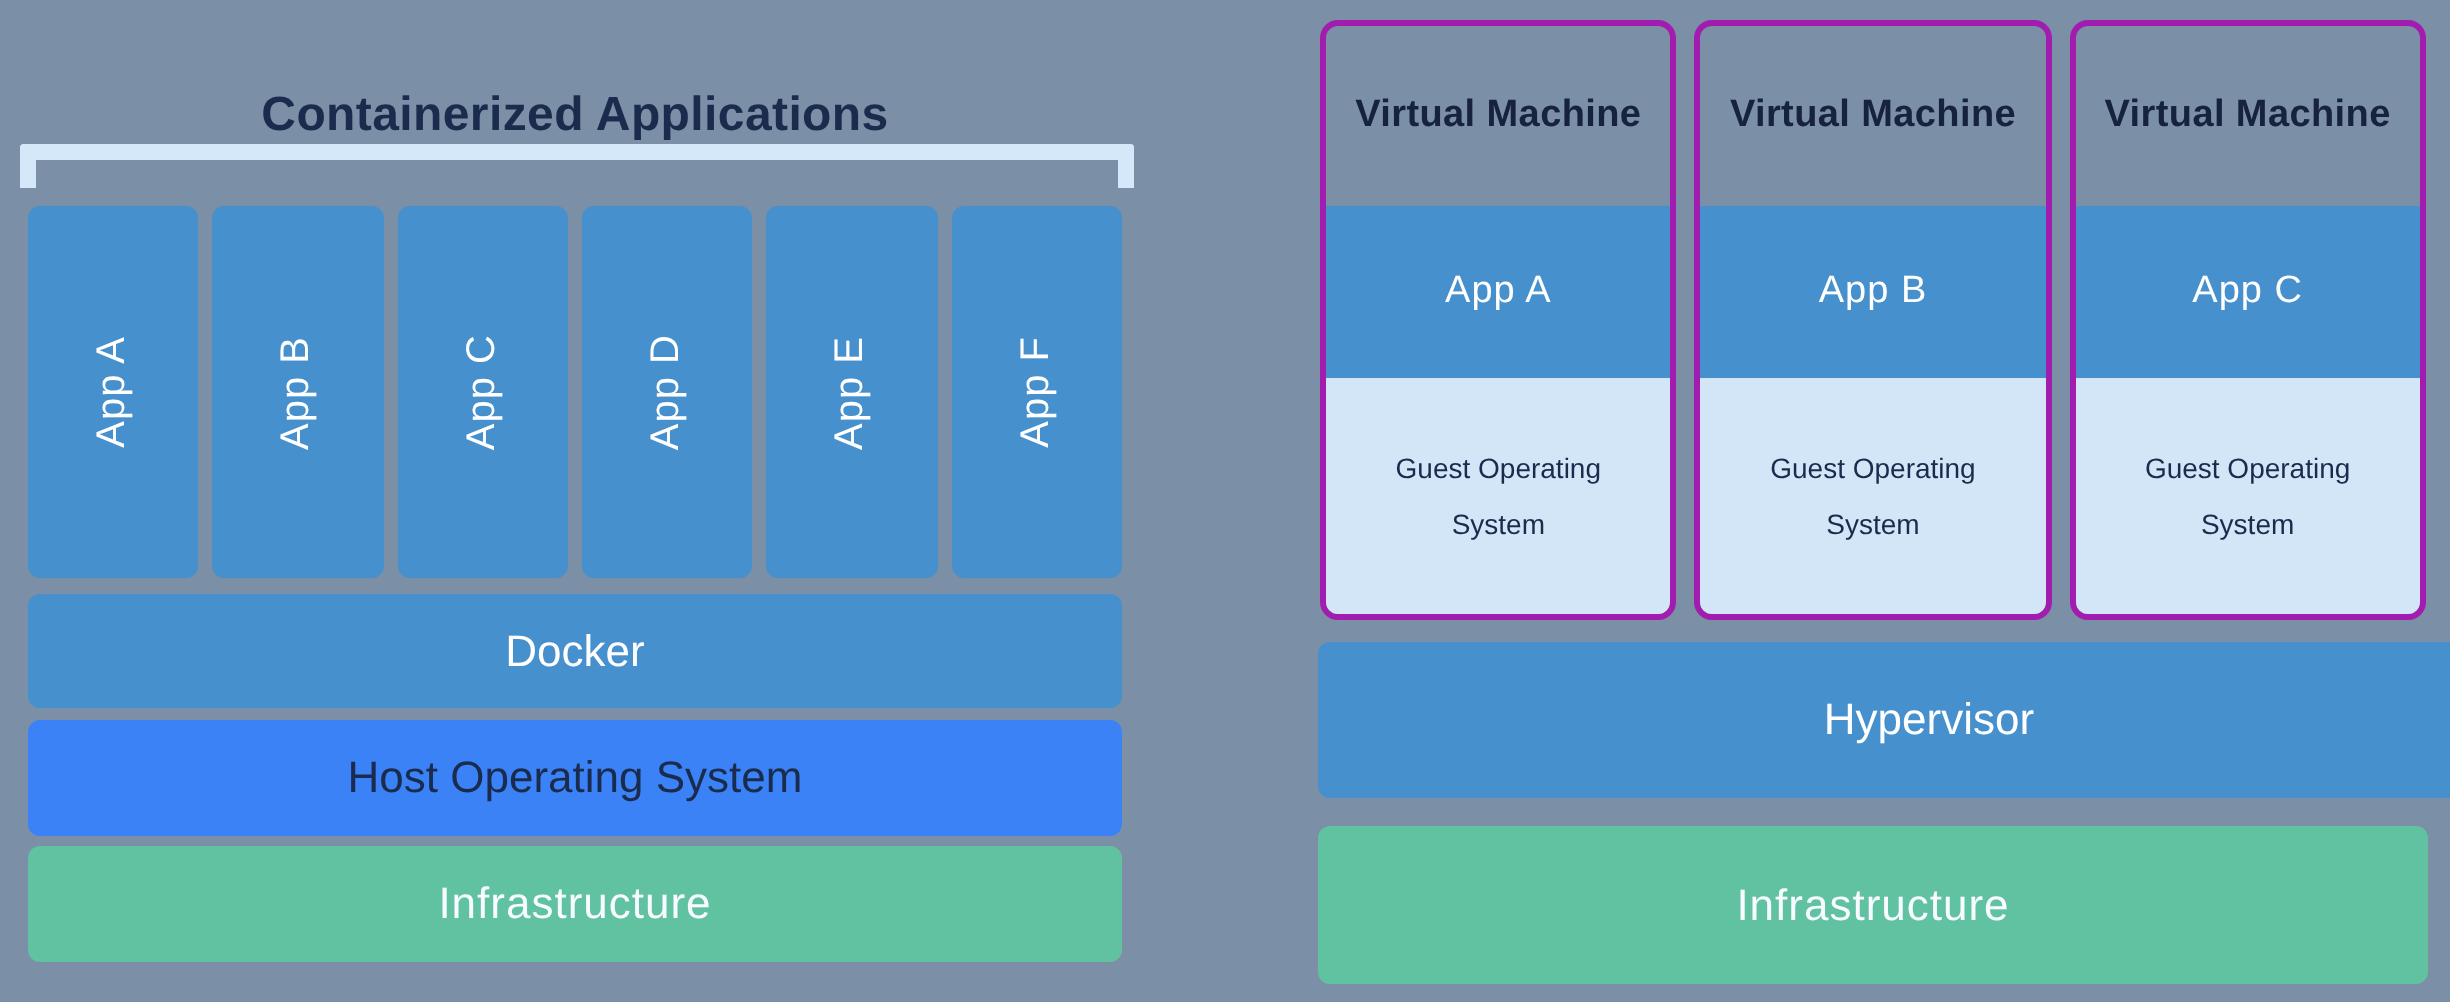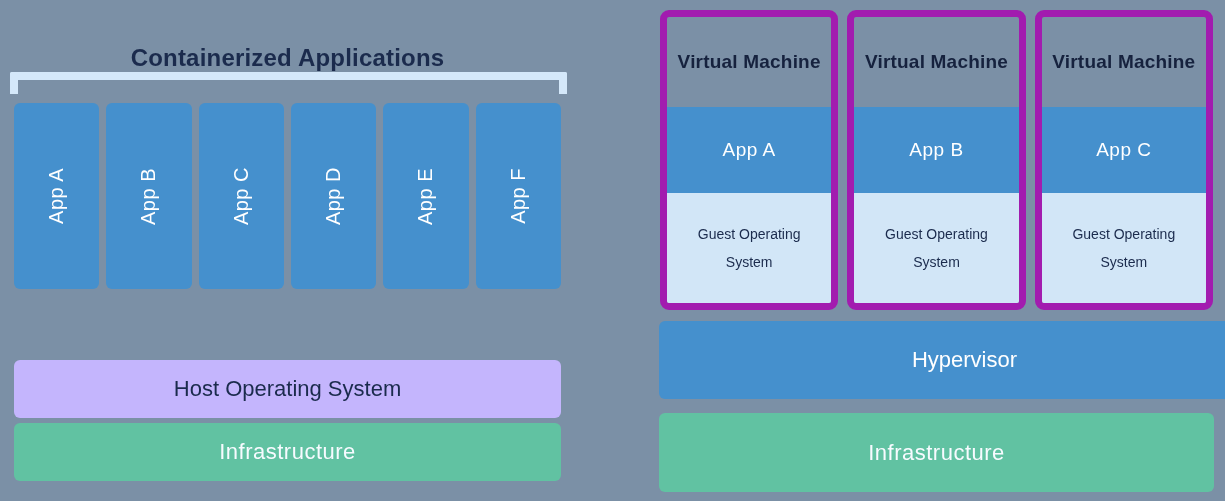--- a/index.html
+++ b/index.html
@@ -59,35 +59,35 @@
     position: absolute;
     left: 14px;
     width: 547px;
     border-radius: 6px;
     display: flex;
     align-items: center;
     justify-content: center;
     font-size: 22px;
   }
   .layer-docker { top: 297px; height: 57px; background: #4590cd; color: #ffffff; }
-  .layer-hostos { top: 360px; height: 58px; background: #c4b5fd; color: #1b2b4d; }
+  .layer-hostos { top: 360px; height: 58px; background: #3b82f6; color: #1b2b4d; }
   .layer-infra-left { top: 423px; height: 58px; background: #61c2a2; color: #f7fbff; font-weight: 300; letter-spacing: 0.5px; }
 
   
   .vm-row {
     position: absolute;
     left: 660px; top: 10px;
     width: 553px; height: 300px;
     display: flex;
     gap: 9px;
   }
   .vm-box {
     flex: 1;
     box-sizing: border-box;
-    border: 7px solid #a21caf;
+    border: 3px solid #a21caf;
     border-radius: 9px;
     overflow: hidden;
     display: flex;
     flex-direction: column;
     background: transparent;
   }
   .vm-title {
     height: 90px;
     display: flex;
     align-items: center;
@@ -156,20 +156,21 @@
       <span>App D</span>
     </div>
     <div class="app-box">
       <span>App E</span>
     </div>
     <div class="app-box">
       <span>App F</span>
     </div>
   </div>
 
+  <div class="layer layer-docker">Docker</div>
 
   <div class="layer layer-hostos">Host Operating System</div>
 
   <div class="layer layer-infra-left">Infrastructure</div>
 
   <div class="vm-row">
 
     <div class="vm-box">
       <div class="vm-title">Virtual Machine</div>
       <div class="vm-app">App A</div>

